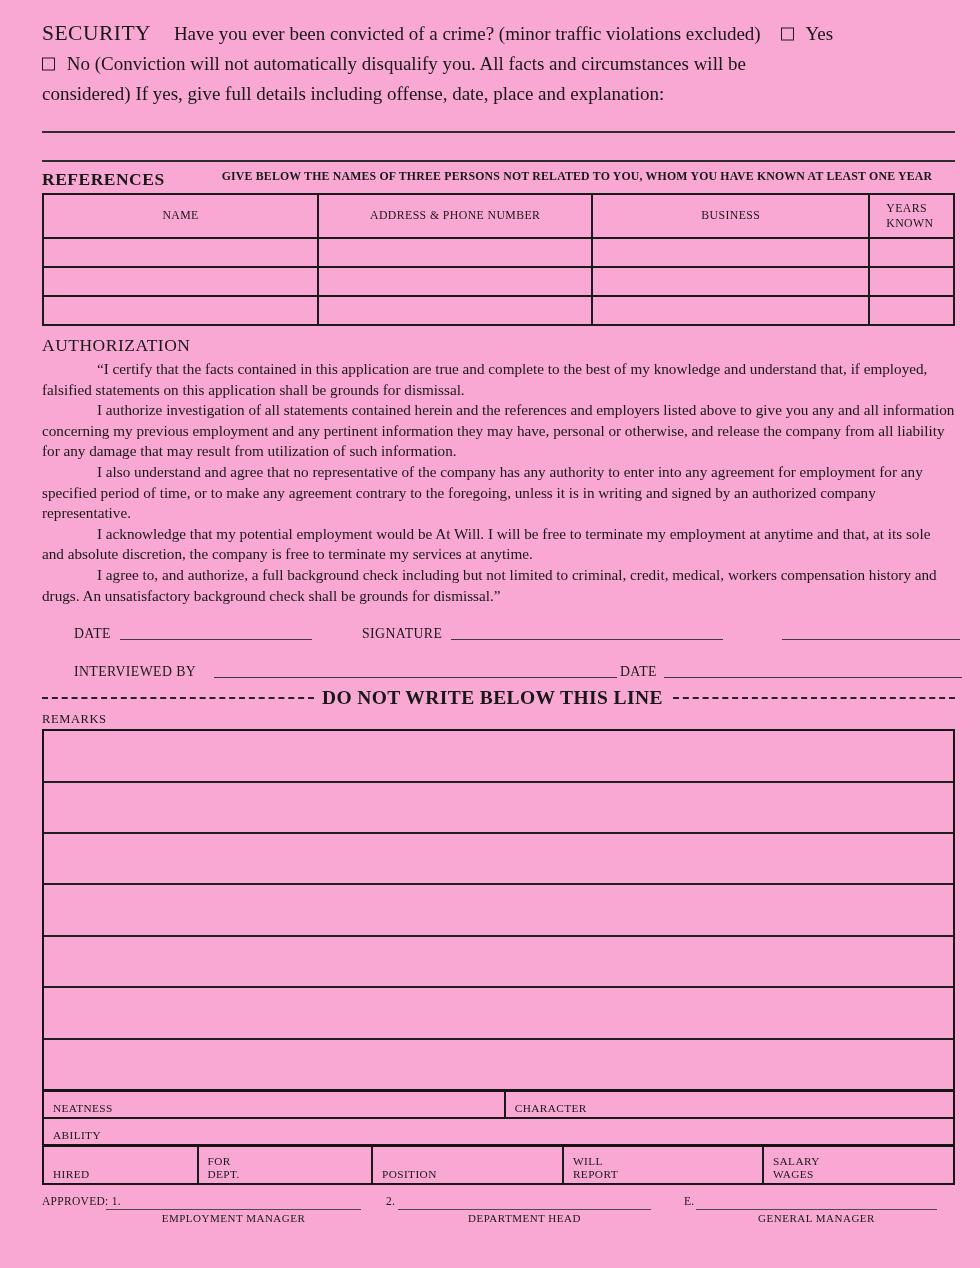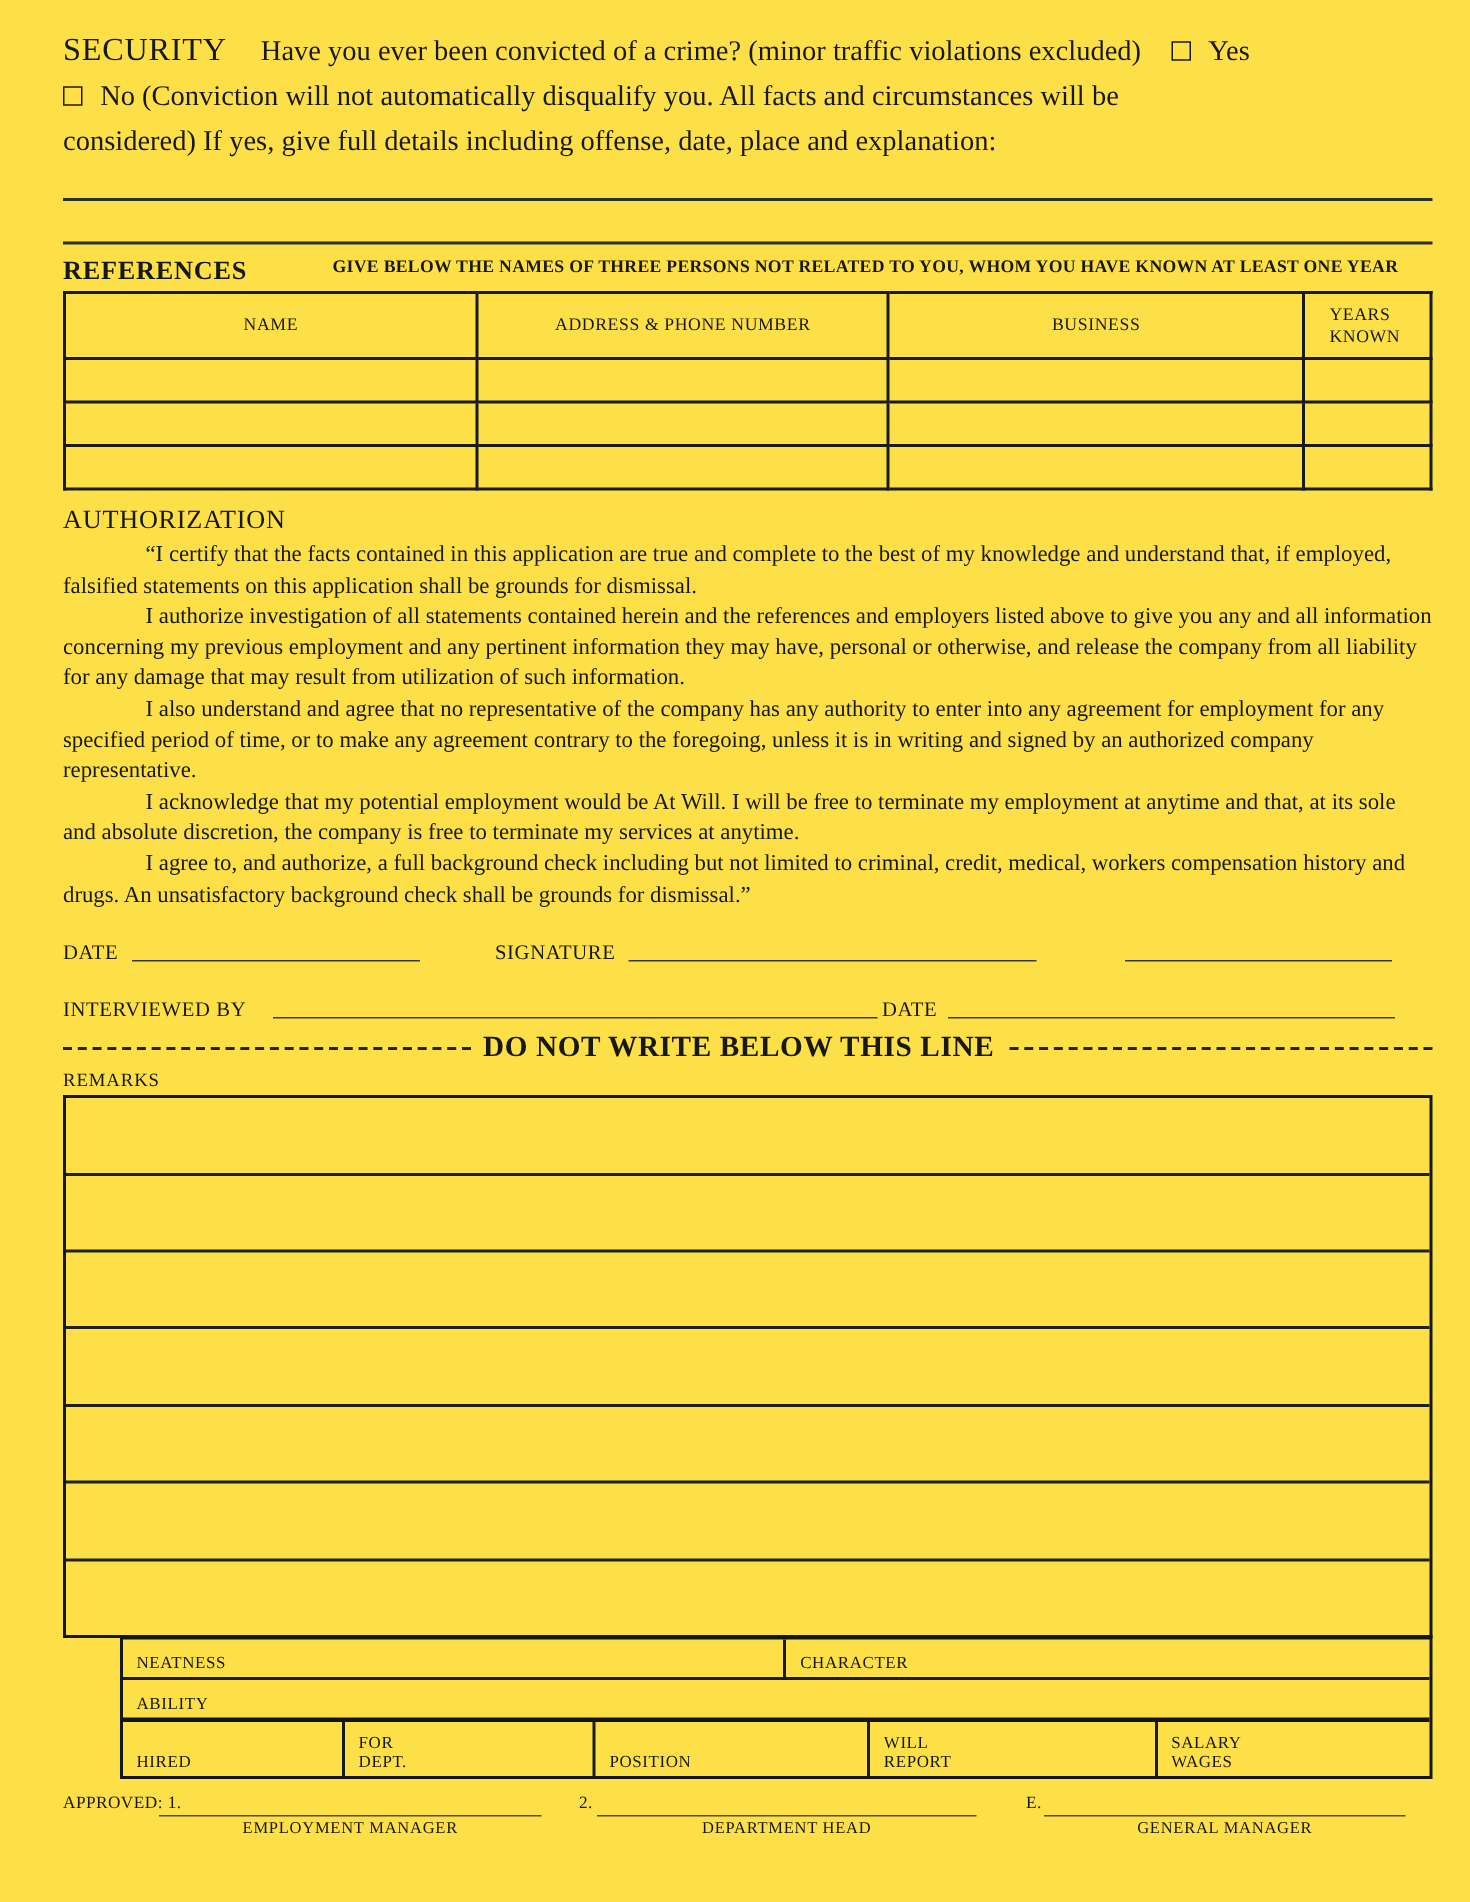--- a/index.html
+++ b/index.html
@@ -1,17 +1,17 @@
 <!DOCTYPE html>
 <html><head>
 <meta charset="utf-8">
 <style>
   html,body { margin:0; padding:0; background:#e8e8e8; }
   .page {
-    width:980px; height:1268px; margin:0 auto; background:#fde047;
+    width:980px; height:1268px; margin:0 auto; background:#f9a8d4;
     font-family:"Liberation Serif", serif; color:#181818;
     position:relative; box-sizing:border-box; padding:18px 25px 0 42px;
     overflow:hidden;
   }
   
   .sec { font-size:19px; line-height:30px; margin:0; }
   .sec-head { font-size:21.5px; letter-spacing:0.5px; margin-right:18px; }
   .checkbox {
     display:inline-block; width:11px; height:11px;
     border:1.8px solid #1c1c1c; margin-right:7px; transform:translateY(0.5px);
@@ -29,38 +29,38 @@
   .refs th { font-size:11.8px; letter-spacing:0.4px; }
   .refs .hrow { height:44px; }
   .refs .th-c { text-align:center; vertical-align:bottom; padding-bottom:14px;border-radius:19px; }
   .refs .th-l { text-align:left; vertical-align:middle; padding-left:16px; white-space:pre-line; line-height:15px;font-family:Liberation Serif, serif; }
   .refs .brow { height:29px; }
   
   .auth-head { font-size:17.5px; letter-spacing:0.5px; margin-top:9px; }
   .auth p { font-size:15.2px; line-height:20.6px; margin:0; text-indent:55px; }
   .auth { margin-top:3px; }
   
-  .sigrow { position:relative; height:26px; }
+  .sigrow { position:relative; height:26px;margin-left:32px; }
   .row1 { margin-top:12px; }
   .row2 { margin-top:12px; }
   .lbl { font-size:13.8px; letter-spacing:0.4px; position:absolute; bottom:2px; }
   .uline { position:absolute; bottom:4px; border-bottom:1.8px solid #3a3a3a; height:0; }
   
   .divider { display:flex; align-items:center; margin-top:5px; }
   .dash { border-bottom:2.4px dashed #242424; height:0; }
   .dash-l { width:272px; margin-right:8px; }
   .dash-r { flex:1; margin-left:10px; }
   .divider-text { font-weight:bold; font-size:19.5px; letter-spacing:0.4px; white-space:nowrap; }
   
   .remarks-label { font-size:12.5px; letter-spacing:0.6px; margin-top:3px; }
   .remarks-box { border:2.3px solid #161616; height:358px; display:flex; flex-direction:column; margin-top:2px; }
   .remarks-line { flex:1; border-bottom:2px solid #1f1f1f; }
   .remarks-line:last-child { border-bottom:none; }
   
-  .ratings { border:2.3px solid #161616; border-top-width:3px; margin-top:-2px;margin-left:38px; }
+  .ratings { border:2.3px solid #161616; border-top-width:3px; margin-top:-2px; }
   .r-row { display:flex; }
   .r-row-1, .r-row-2 { height:25px; }
   .r-row-2 { border-top:2px solid #1a1a1a; }
   .r-row-3 { height:36px; border-top:3px solid #141414; }
   .r-cell {
     display:flex; align-items:flex-end; box-sizing:border-box;
     padding:2px 4px 3px 9px; font-size:11.3px; letter-spacing:0.4px;
     border-right:2px solid #1a1a1a; white-space:pre-line; line-height:12.5px;
   }
   .r-cell:last-child { border-right:none; }

